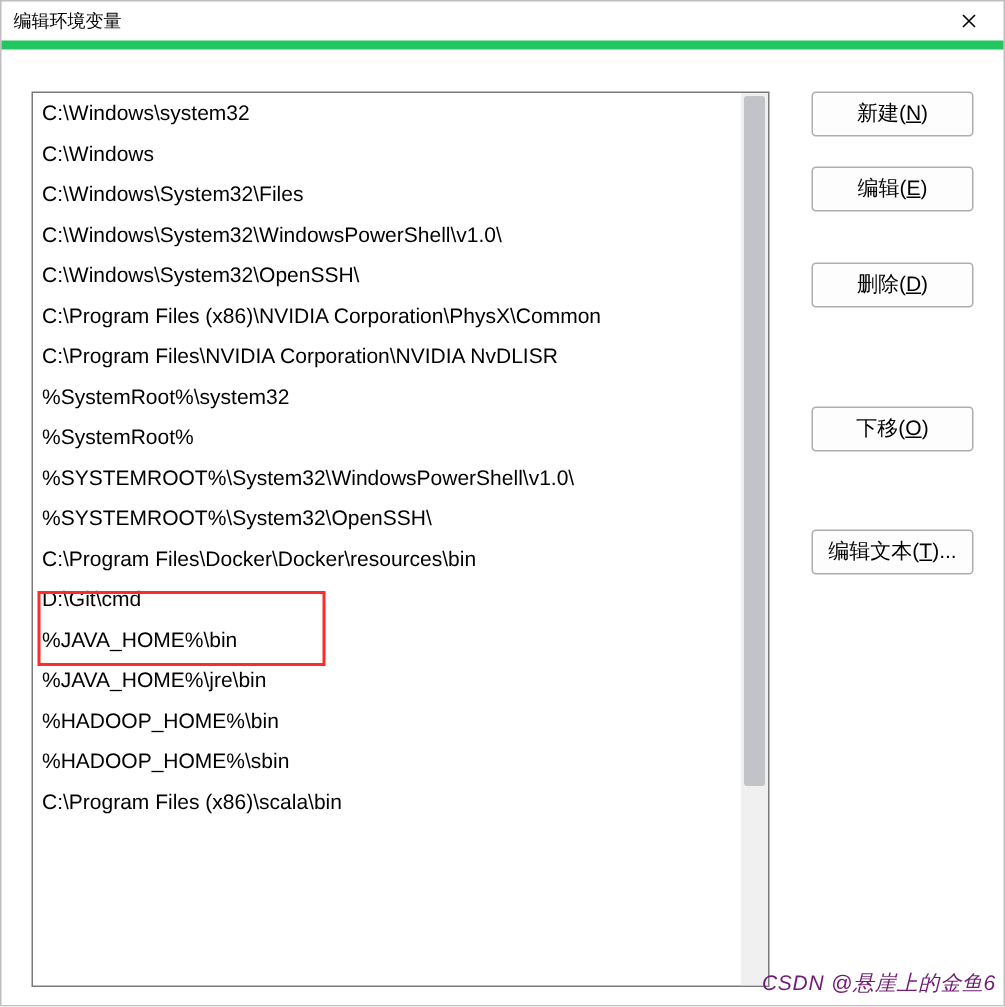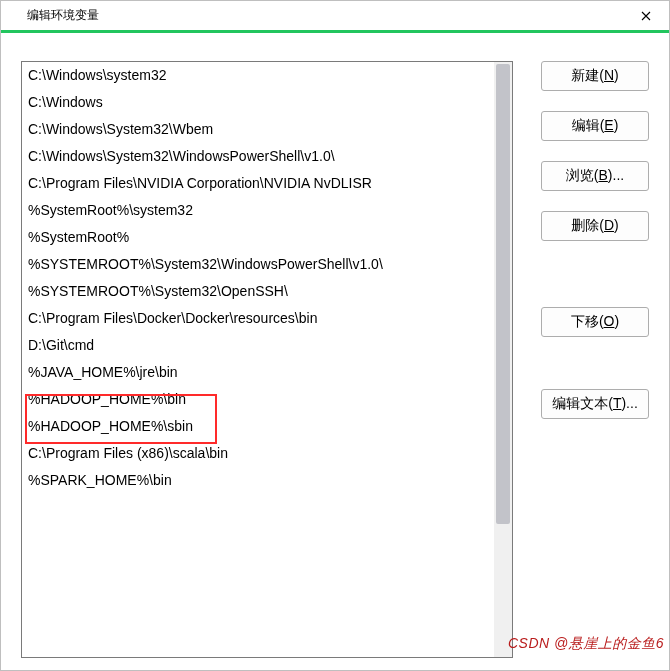--- a/index.html
+++ b/index.html
@@ -1,35 +1,35 @@
 <!DOCTYPE html>
 <html><head>
 <meta charset="utf-8">
 <style>
   * { box-sizing: border-box; font-family: "Microsoft YaHei", "Segoe UI", Tahoma, sans-serif; }
   body { margin: 0; width: 670px; height: 671px; background: #fff; position: relative; overflow: hidden; }
   .window { width: 670px; height: 671px; border: 1px solid #bfbfbf; background: #fff; display: flex; flex-direction: column; }
-  .titlebar { height: 32px; display: flex; align-items: center; padding-left: 26px; font-size: 12px; border-bottom: 3px solid #22c55e; }
+  .titlebar { height: 32px; display: flex; align-items: center; padding-left: 8px; font-size: 12px; border-bottom: 6px solid #22c55e; }
   .titlebar-title { flex: 1; color: #000; }
   .close-btn { width: 46px; height: 32px; display: flex; align-items: center; justify-content: center; font-size: 14px; color: #000; }
   .content { flex: 1; padding: 28px 20px 12px 20px; display: flex; gap: 28px; }
   .list-wrap { flex: 1; display: flex; }
   .listbox { flex: 1; border: 1px solid #7a7a7a; background: #fff; overflow: hidden; position: relative; }
   .list-inner { position: absolute; inset: 0 18px 0 0; overflow: hidden; }
   .scrollbar { position: absolute; top: 0; right: 0; width: 18px; height: 100%; background: #f0f0f0; }
   .scroll-thumb { position: absolute; left: 2px; right: 2px; top: 2px; height: 460px; background: #c2c3c9; border-radius: 2px; }
   .list-item { padding: 3px 6px; font-size: 14px; color: #000; line-height: 1.5; white-space: nowrap; }
   .highlight-box { position: absolute; border: 2.5px solid #ff2a2a; pointer-events: none; left: 25px; top: 394px; width: 192px; height: 50px; }
   .side-buttons { width: 108px; display: flex; flex-direction: column; gap: 6px; }
   .spacer8  { height: 8px; }
   .spacer40 { height: 40px; }
   .btn { height: 30px; border: 1px solid #adadad; background: #fdfdfd; font-size: 14px; color: #000; display: flex; align-items: center; justify-content: center; border-radius: 3px; }
   .footer { padding: 10px 20px 16px; display: flex; justify-content: flex-end; gap: 14px; }
   .footer .btn { width: 88px; }
-  .watermark { position: absolute; right: 6px; bottom: 18px; font-size: 14px; color: #b91c1c; font-style: italic; letter-spacing: 0.5px; pointer-events: none; }
+  .watermark { position: absolute; right: 6px; bottom: 6px; font-size: 14px; color: #701a75; font-style: italic; letter-spacing: 0.5px; pointer-events: none; }
   .mnemonic { text-decoration: underline; }
 </style>
 </head>
 <body>
 
 <div class="window">
   <div class="titlebar">
     <span class="titlebar-title">编辑环境变量</span>
     <div class="close-btn">
       <svg width="10" height="10" viewBox="0 0 10 10">
@@ -37,53 +37,52 @@
         </svg>
     </div>
   </div>
 
   <div class="content">
     <div class="list-wrap">
       <div class="listbox">
         <div class="list-inner" id="list-inner">
             <div class="list-item">C:\Windows\system32</div>
             <div class="list-item">C:\Windows</div>
-            <div class="list-item">C:\Windows\System32\Wbem</div>
+            <div class="list-item">C:\Windows\System32\Files</div>
             <div class="list-item">C:\Windows\System32\WindowsPowerShell\v1.0\</div>
+            <div class="list-item">C:\Windows\System32\OpenSSH\</div>
+            <div class="list-item">C:\Program Files (x86)\NVIDIA Corporation\PhysX\Common</div>
             <div class="list-item">C:\Program Files\NVIDIA Corporation\NVIDIA NvDLISR</div>
             <div class="list-item">%SystemRoot%\system32</div>
             <div class="list-item">%SystemRoot%</div>
             <div class="list-item">%SYSTEMROOT%\System32\WindowsPowerShell\v1.0\</div>
             <div class="list-item">%SYSTEMROOT%\System32\OpenSSH\</div>
             <div class="list-item">C:\Program Files\Docker\Docker\resources\bin</div>
             <div class="list-item">D:\Git\cmd</div>
+            <div class="list-item">%JAVA_HOME%\bin</div>
             <div class="list-item">%JAVA_HOME%\jre\bin</div>
             <div class="list-item">%HADOOP_HOME%\bin</div>
             <div class="list-item">%HADOOP_HOME%\sbin</div>
             <div class="list-item">C:\Program Files (x86)\scala\bin</div>
-            <div class="list-item">%SPARK_HOME%\bin</div>
           </div>
         <div class="scrollbar">
           <div class="scroll-thumb"></div>
         </div>
       </div>
     </div>
 
     <div class="side-buttons">
       <div class="btn">
           <span><span>新建</span>(<span class="mnemonic">N</span>)</span>
         </div>
       <div class="spacer8"></div>
       <div class="btn">
           <span><span>编辑</span>(<span class="mnemonic">E</span>)</span>
         </div>
       <div class="spacer8"></div>
-      <div class="btn">
-          <span><span>浏览</span>(<span class="mnemonic">B</span>)<span>...</span></span>
-        </div>
       <div class="spacer8"></div>
       <div class="btn">
           <span><span>删除</span>(<span class="mnemonic">D</span>)</span>
         </div>
       <div class="spacer40"></div>
       <div class="spacer8"></div>
       <div class="btn">
           <span><span>下移</span>(<span class="mnemonic">O</span>)</span>
         </div>
       <div class="spacer40"></div>

